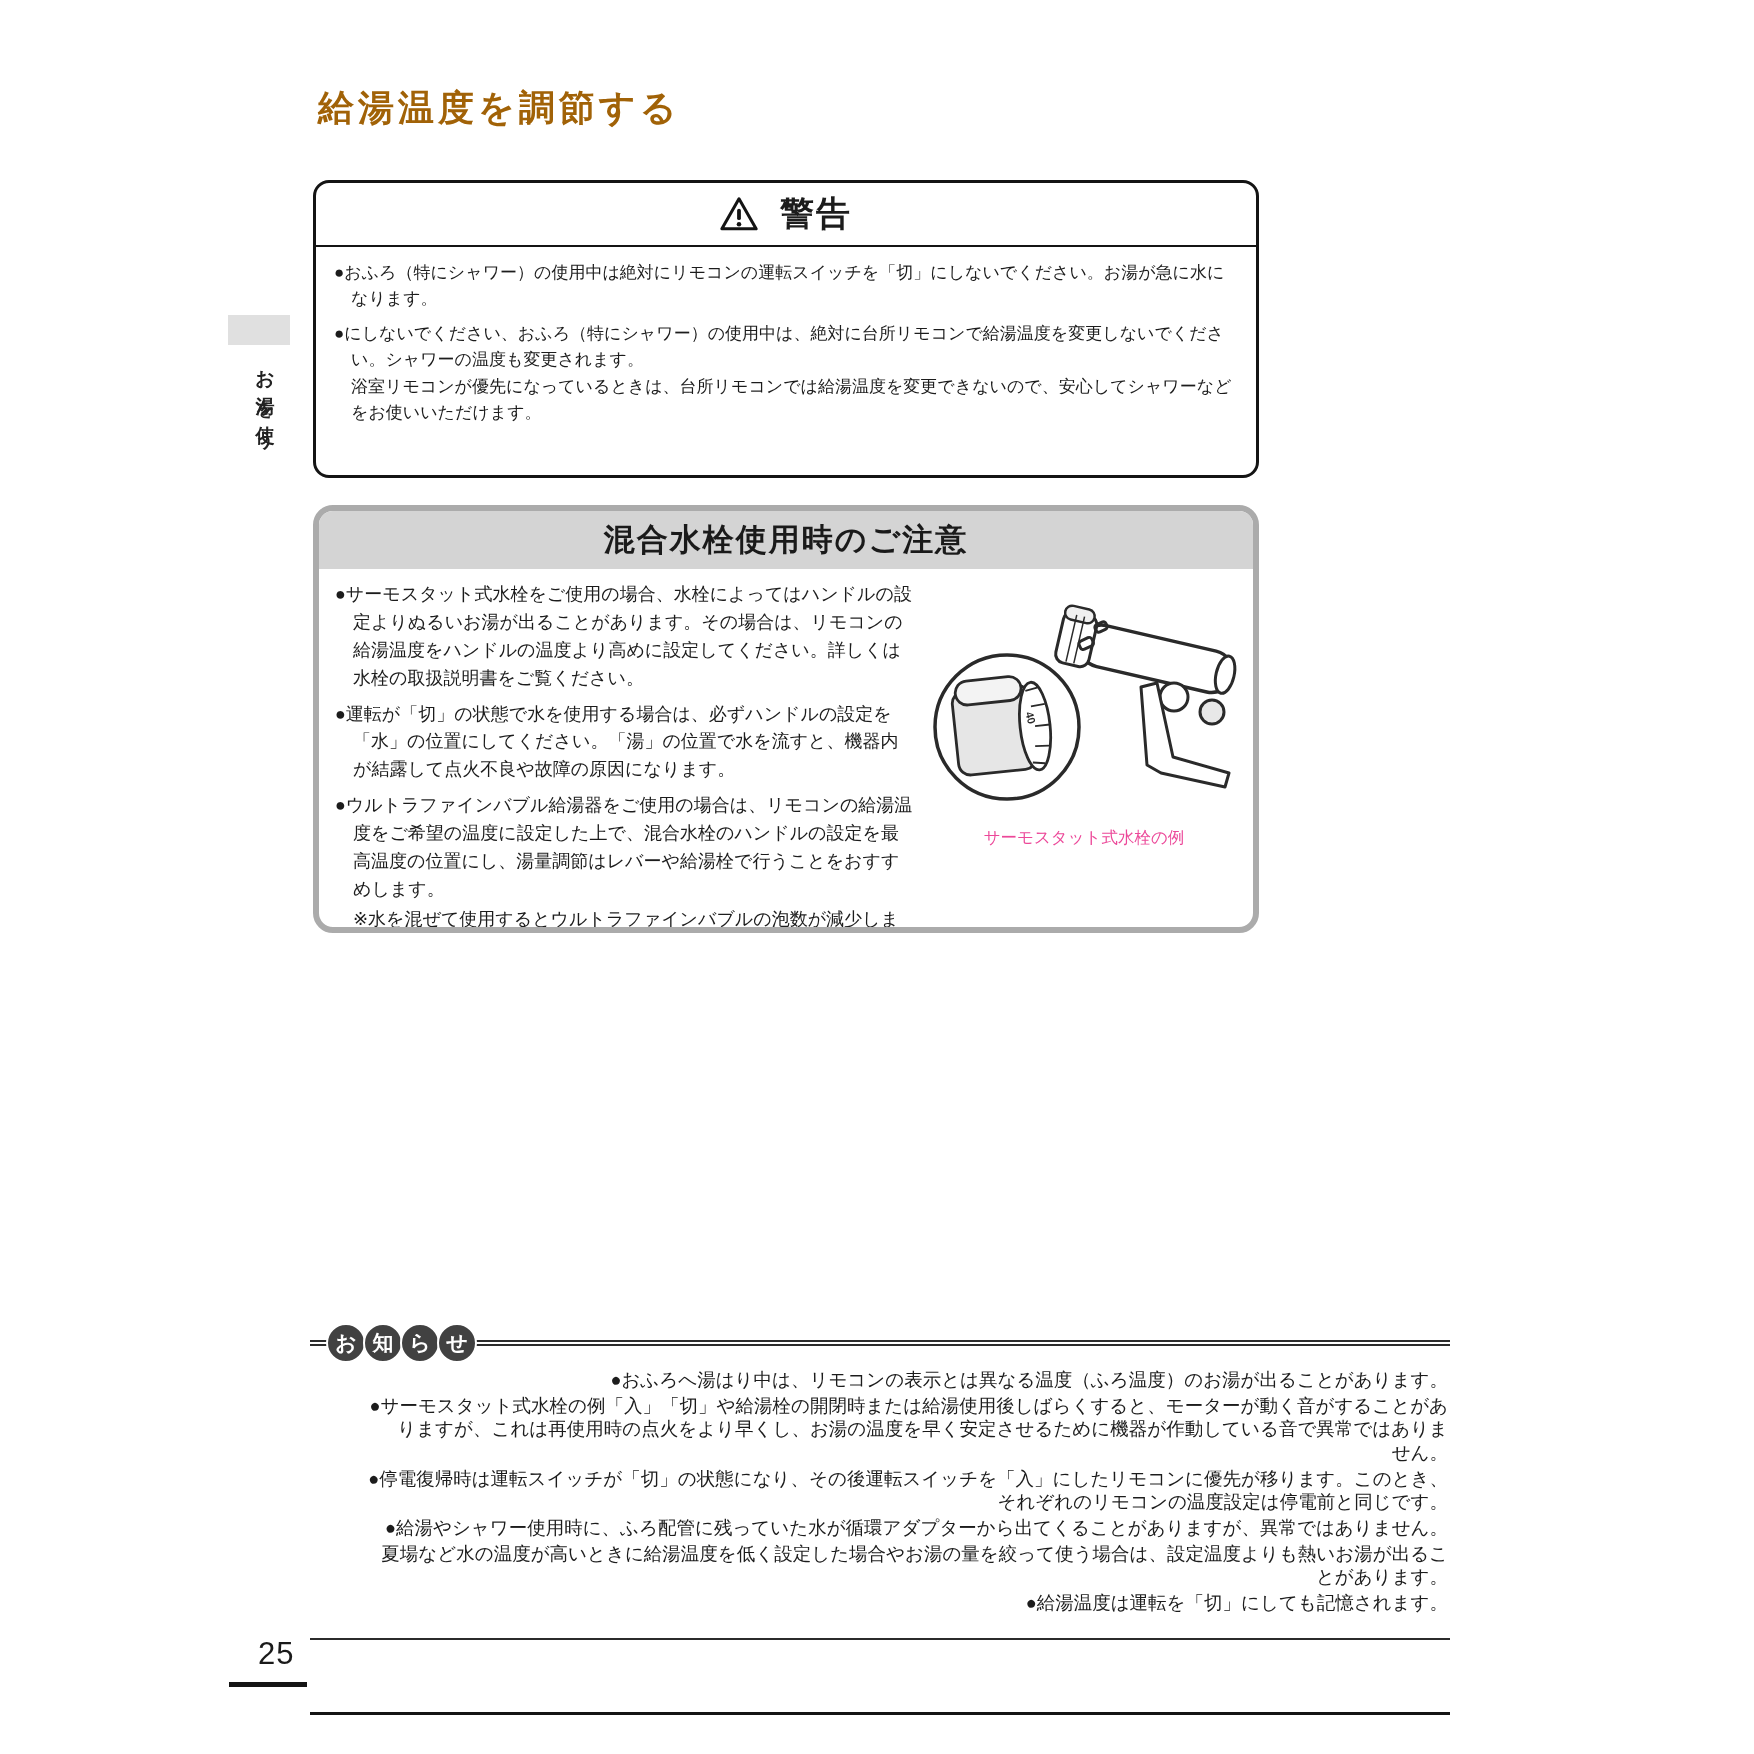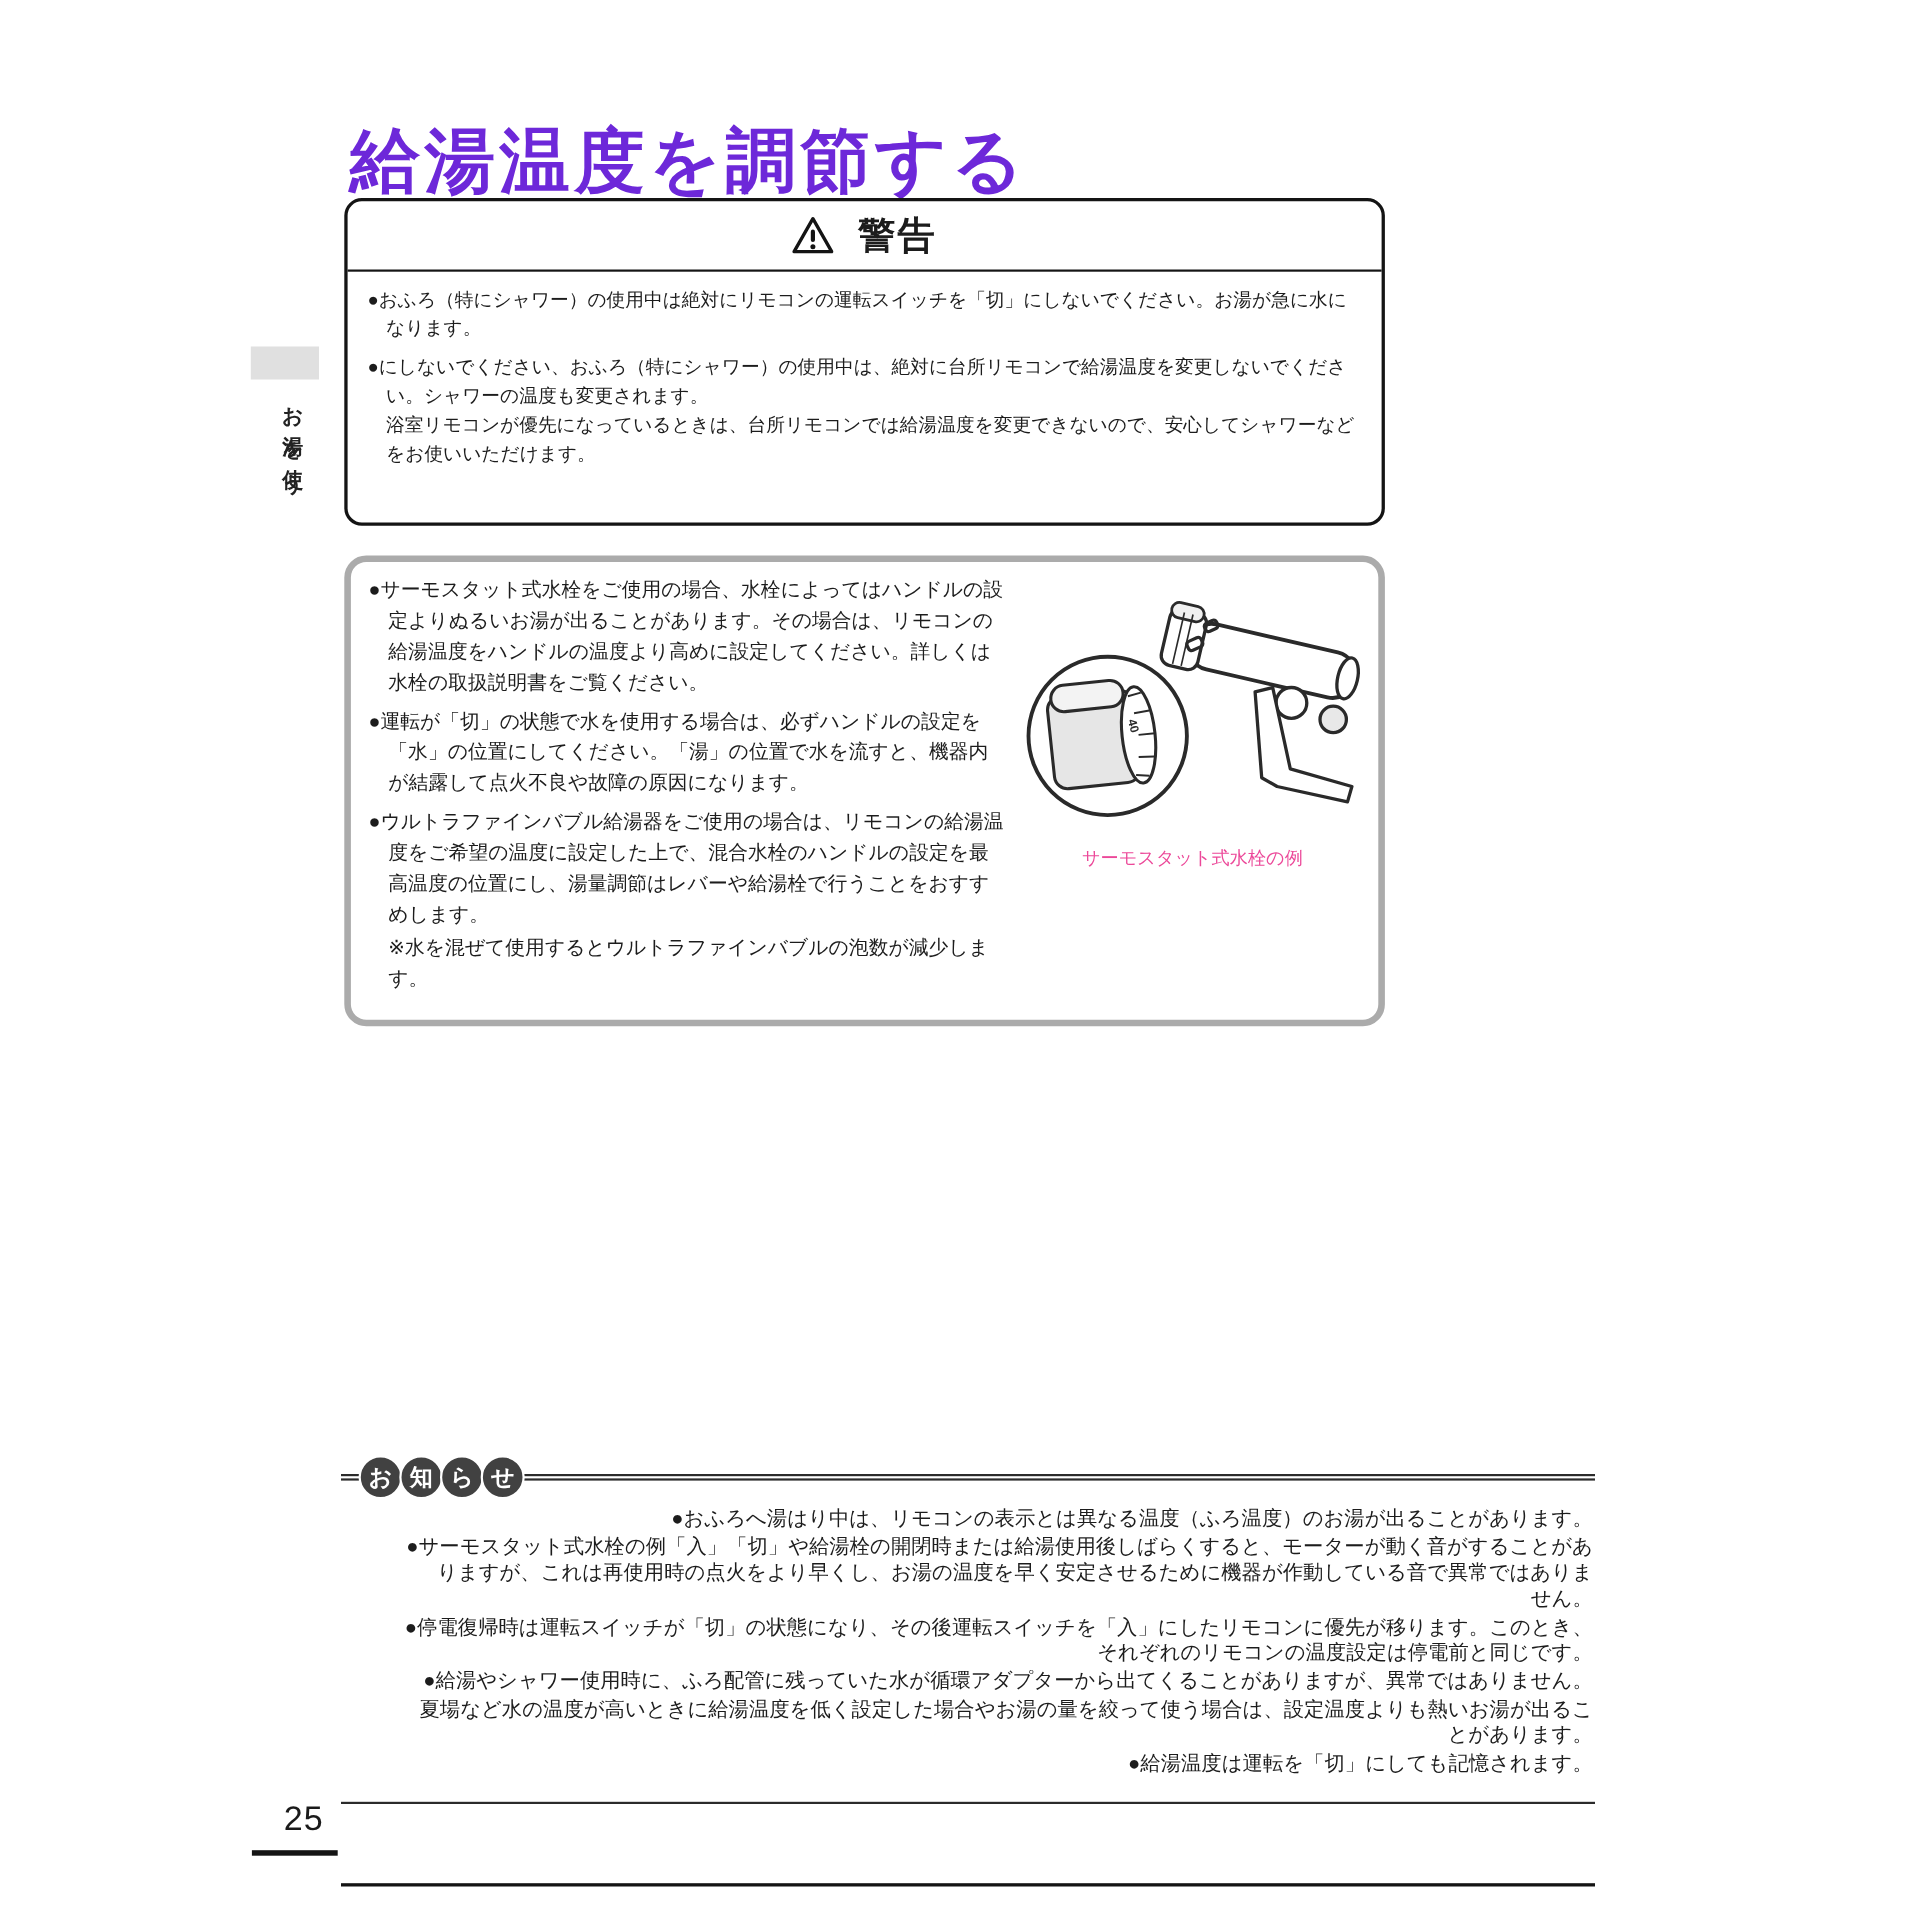--- a/index.html
+++ b/index.html
@@ -7,22 +7,22 @@
     position:relative;
     width:1754px;height:1754px;
     background:#ffffff;
     font-family:"Liberation Sans","DejaVu Sans",sans-serif;
     color:#1c1c1c;
     overflow:hidden;
   }
   
   .doc-title{
     position:absolute;left:318px;top:60px;
-    font-size:64px;font-weight:900;letter-spacing:4px;
-    color:#6d28d9;
+    font-size:36px;font-weight:900;letter-spacing:4px;
+    color:#a16207;
   }
   
   .warn-box{
     position:absolute;left:313px;top:180px;width:946px;height:298px;
     border:3px solid #141414;border-radius:16px;
     background:#fff;box-sizing:border-box;
   }
   .warn-header{
     display:flex;align-items:center;justify-content:center;gap:22px;
     height:62px;border-bottom:2px solid #141414;
@@ -117,20 +117,21 @@
       <p>●おふろ（特にシャワー）の使用中は絶対にリモコンの運転スイッチを「切」にしないでください。お湯が急に水になります。</p>
       <p>●にしないでください、おふろ（特にシャワー）の使用中は、絶対に台所リモコンで給湯温度を変更しないでください。シャワーの温度も変更されます。</p>
       <p class="cont">浴室リモコンが優先になっているときは、台所リモコンでは給湯温度を変更できないので、安心してシャワーなどをお使いいただけます。</p>
     </div>
   </section>
 
   <div class="side-tab-block"></div>
   <div class="side-tab-label">お湯を使う</div>
 
   <section class="caution-box">
+    <div class="caution-header">混合水栓使用時のご注意</div>
     <div class="caution-body">
       <div class="caution-text">
         <p>●サーモスタット式水栓をご使用の場合、水栓によってはハンドルの設定よりぬるいお湯が出ることがあります。その場合は、リモコンの給湯温度をハンドルの温度より高めに設定してください。詳しくは水栓の取扱説明書をご覧ください。</p>
         <p>●運転が「切」の状態で水を使用する場合は、必ずハンドルの設定を「水」の位置にしてください。「湯」の位置で水を流すと、機器内が結露して点火不良や故障の原因になります。</p>
         <p>●ウルトラファインバブル給湯器をご使用の場合は、リモコンの給湯温度をご希望の温度に設定した上で、混合水栓のハンドルの設定を最高温度の位置にし、湯量調節はレバーや給湯栓で行うことをおすすめします。</p>
         <p class="cont">※水を混ぜて使用するとウルトラファインバブルの泡数が減少します。</p>
       </div>
       <div class="caution-figure">
         <svg width="310" height="236" viewBox="0 0 310 236">
 

